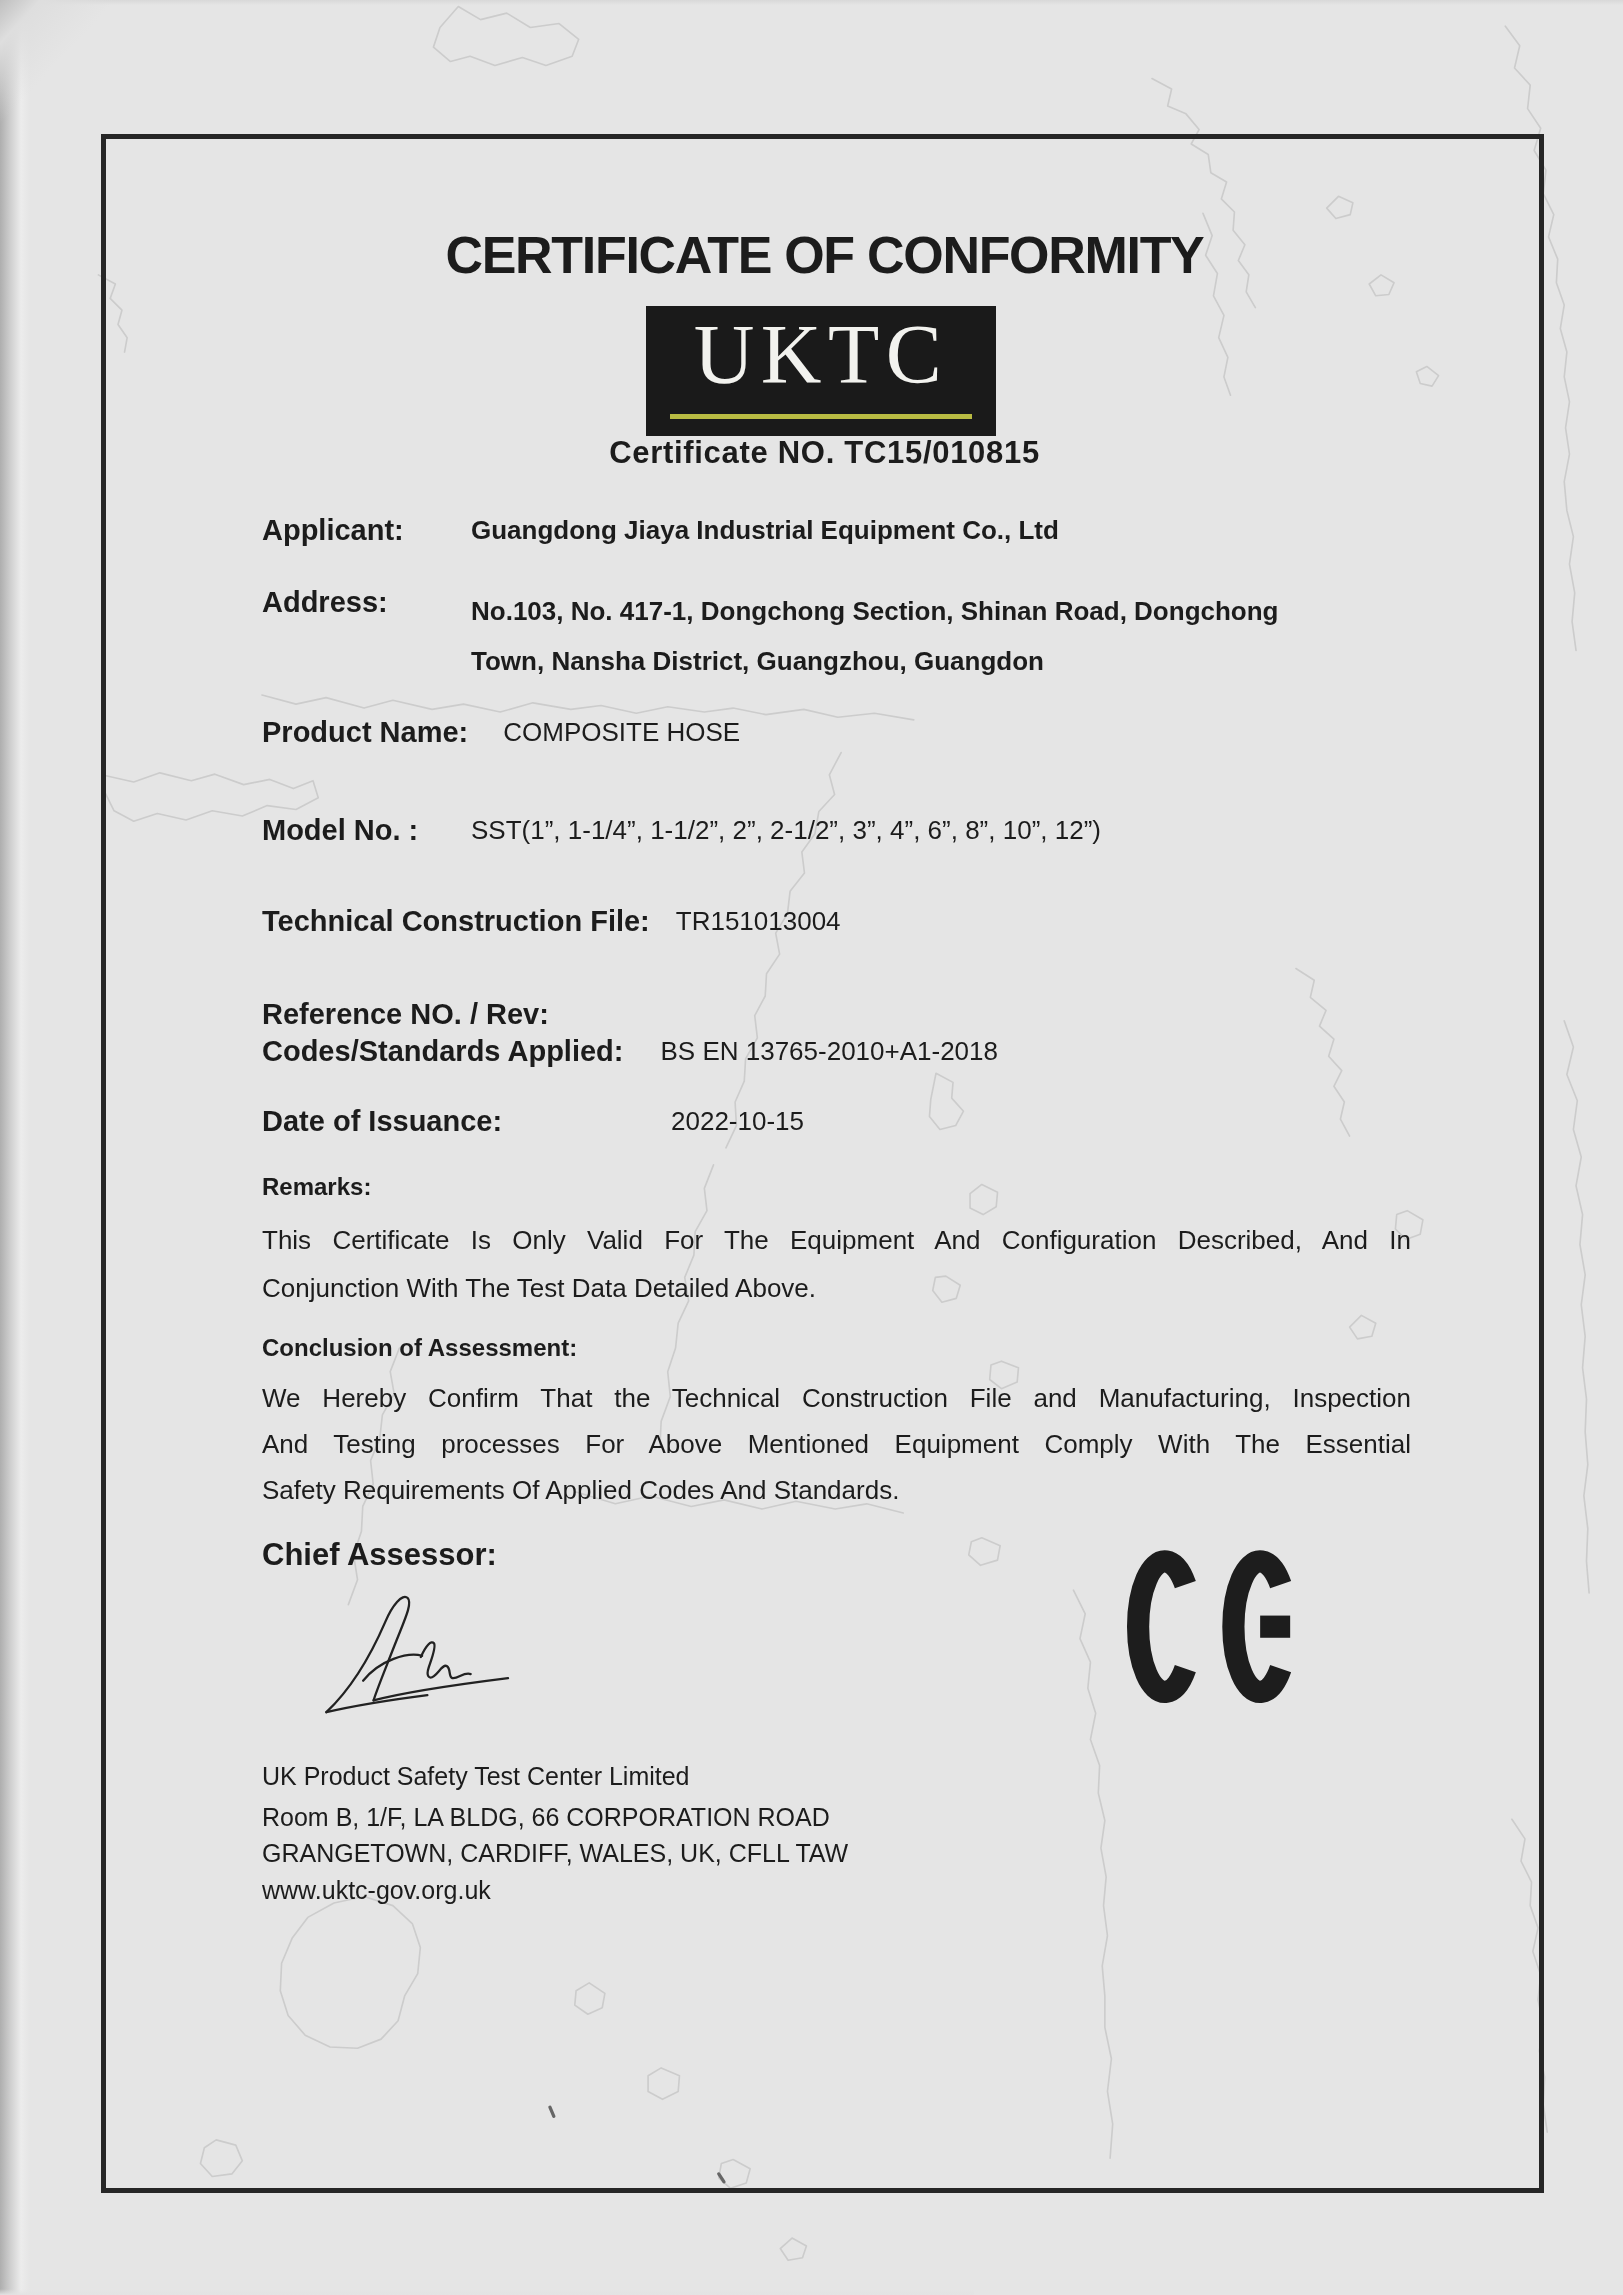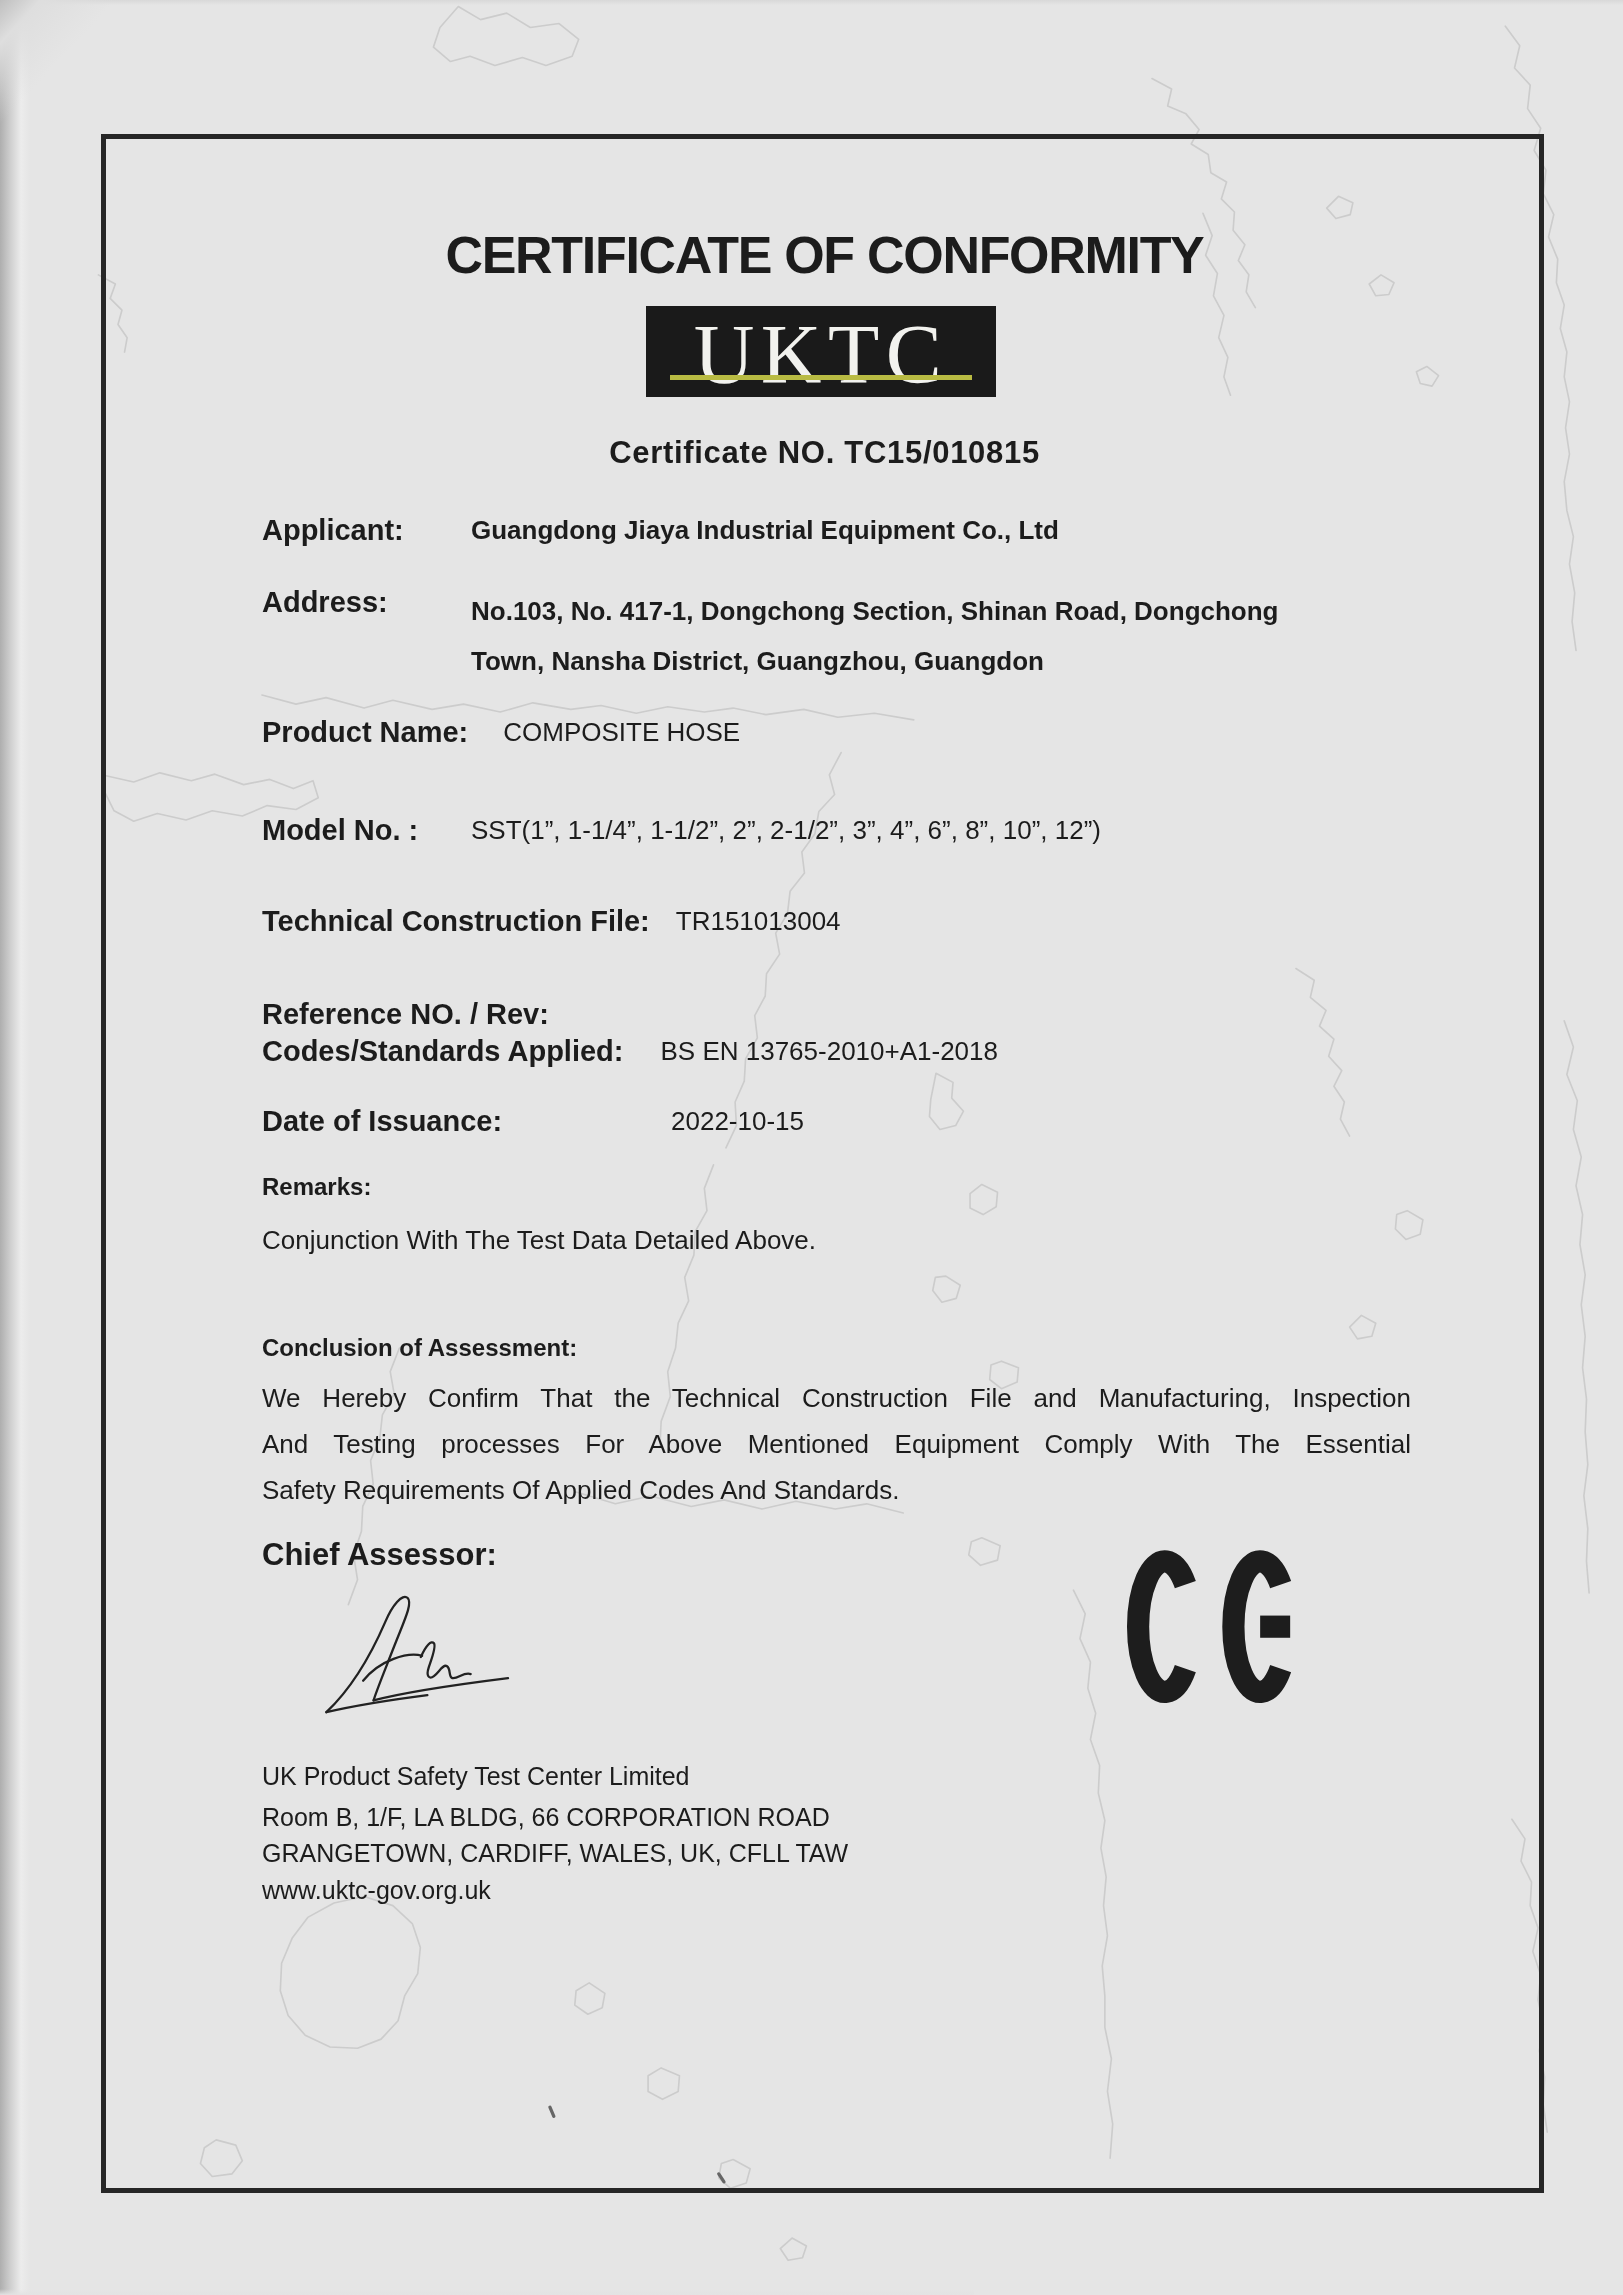--- a/index.html
+++ b/index.html
@@ -21,21 +21,21 @@
   .watermark { position:absolute; left:0; top:0; }
   .watermark path { fill:none; stroke:#cccccc; stroke-width:2.5; stroke-linejoin:round; stroke-linecap:round; }
   .watermark path.dk { stroke:#666; stroke-width:5; }
 
   .border-frame { position:absolute; left:101px; top:134px; width:1443px; height:2059px;
     border:5.9px solid #262626; }
 
   .doc-title { position:absolute; left:103px; top:228px; width:1443px; text-align:center;
     font-size:52px; font-weight:700; letter-spacing:-1.3px; line-height:1.05; }
 
-  .logo-box { position:absolute; left:646px; top:306px; width:350px; height:91px;
+  .logo-box { position:absolute; left:646px; top:306px; width:350px; height:130px;
     background:#1a1a1a; text-align:center; }
   .logo-text { display:block; margin-top:5.2px; font-family:"Liberation Serif","DejaVu Serif",serif;
     font-size:84px; line-height:1.05; color:#f2f2ee; letter-spacing:6.5px; }
   .logo-underline { position:absolute; left:23.6px; right:23.6px; bottom:17px; height:4.6px; background:#b9bb43; }
 
   .cert-no { position:absolute; left:103px; top:435px; width:1443px; text-align:center;
     font-size:31px; font-weight:700; letter-spacing:0.7px; }
 
   .row { position:absolute; left:262px; white-space:nowrap; }
   .lab { display:inline-block; font-size:29px; font-weight:700; vertical-align:top; }
@@ -160,20 +160,21 @@
   <div class="row row-codes">
     <span class="lab">Codes/Standards Applied:</span><span class="val">BS EN 13765-2010+A1-2018</span>
   </div>
 
   <div class="row row-date">
     <span class="lab">Date of Issuance:</span><span class="val">2022-10-15</span>
   </div>
 
   <div class="sect-label remarks-label">Remarks:</div>
   <div class="para remarks-para">
+    <div class="pline stretch">This Certificate Is Only Valid For The Equipment And Configuration Described, And In</div>
     <div class="pline">Conjunction With The Test Data Detailed Above.</div>
   </div>
 
   <div class="sect-label conclusion-label">Conclusion of Assessment:</div>
   <div class="para conclusion-para">
     <div class="pline stretch">We Hereby Confirm That the Technical Construction File and Manufacturing, Inspection</div>
     <div class="pline stretch">And Testing processes For Above Mentioned Equipment Comply With The Essential</div>
     <div class="pline">Safety Requirements Of Applied Codes And Standards.</div>
   </div>
 

